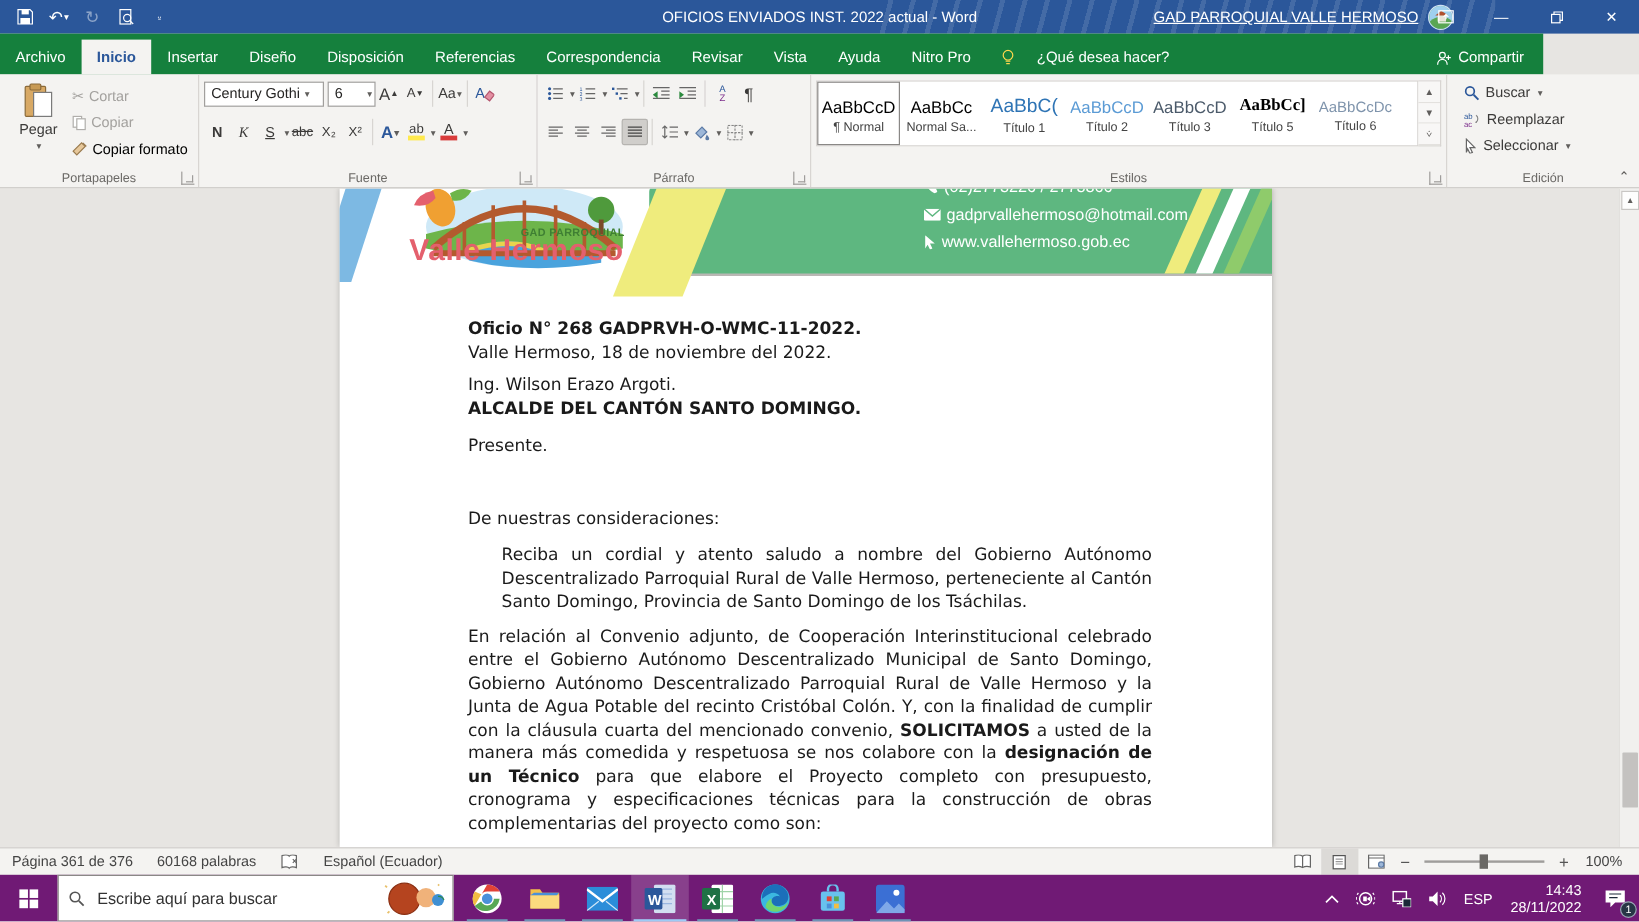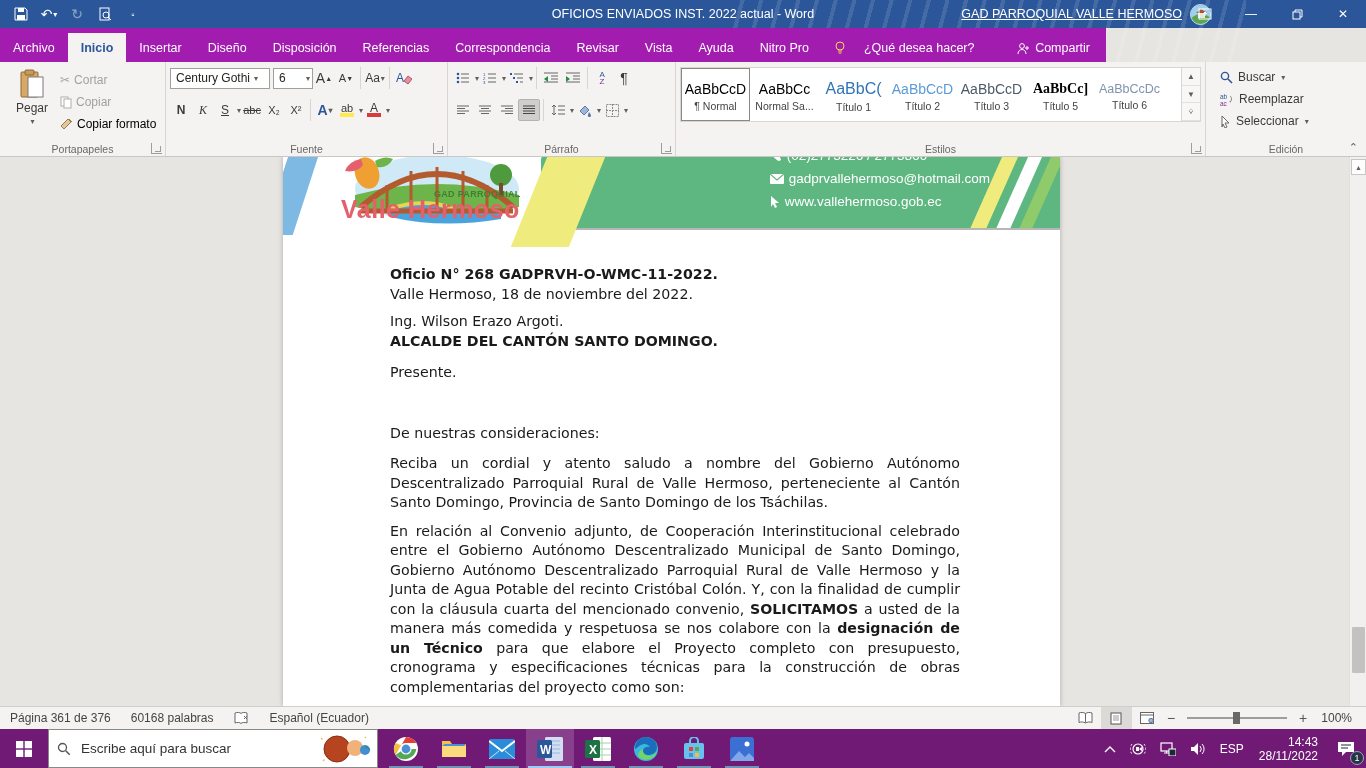--- a/index.html
+++ b/index.html
@@ -14,21 +14,21 @@
   .qat { display:flex; align-items:center; gap:2px; padding-left:8px; z-index:2; }
   .qat .qbtn { width:26px; height:24px; display:flex; align-items:center; justify-content:center; color:#fff; font-size:14px; }
   .qat .qbtn.dis { opacity:.45; }
   .title-center { position:absolute; left:0; right:0; top:0; height:28px; display:flex; align-items:center; justify-content:center; font-size:12.5px; pointer-events:none; }
   .account { position:absolute; right:155px; top:0; height:28px; display:flex; align-items:center; gap:8px; font-size:12.5px; z-index:2;text-decoration:underline; }
   .avatar { width:21px; height:21px; border-radius:50%; overflow:hidden; border:1px solid #cfe0f5; background:#7ec47e; }
   .winctl { position:absolute; right:0; top:0; height:28px; display:flex; z-index:3; }
   .winctl .wbtn { width:46px; height:28px; display:flex; align-items:center; justify-content:center; color:#fff; font-size:12px; }
 
   
-  .tabrow { position:absolute; left:0; top:28px; width:1106px; height:34px; background:#a21caf; display:flex; align-items:flex-end; color:#fff; }
+  .tabrow { position:absolute; left:0; top:28px; width:1286px; height:34px; background:#15803d; display:flex; align-items:flex-end; color:#fff; }
   .tab { padding:8px 13px 7px; font-size:12.5px; white-space:nowrap; }
   .tab.active { background:#f4f3f1; color:#2b579a; font-weight:bold; }
   .tellme { display:flex; align-items:center; gap:18px; padding:8px 12px 7px; font-size:12.5px; }
   .share { margin-left:auto; display:flex; align-items:center; gap:5px; padding:8px 16px 7px; font-size:12.5px; }
 
   
   .ribbon { position:absolute; left:0; top:62px; width:1366px; height:95px; background:#f4f3f1; border-bottom:1px solid #c9c6c3; display:flex; }
   .rgroup { position:relative; height:100%; border-right:1px solid #d8d5d2; padding:3px 4px 16px; }
   .glabel { position:absolute; bottom:1px; left:0; right:0; text-align:center; color:#6a6865; font-size:10.5px; }
   .launcher { position:absolute; bottom:2px; right:3px; width:11px; height:11px; border-left:1px solid #8a8886; border-bottom:1px solid #8a8886; opacity:.8; }
@@ -539,21 +539,21 @@
         <div class="brand-sub">GAD PARROQUIAL</div>
       </div>
 
       <div class="body-text">
         <p class="r b">Oficio N° 268 GADPRVH-O-WMC-11-2022.</p>
         <p class="r">Valle Hermoso, 18 de noviembre del 2022.</p>
         <p style="margin-top:8px; text-align:left;">Ing. Wilson Erazo Argoti.</p>
         <p class="b" style="text-align:left;">ALCALDE DEL CANTÓN SANTO DOMINGO.</p>
         <p style="text-align:left;margin-top:12px;">Presente.</p>
         <p style="margin-top:41px; text-align:left;">De nuestras consideraciones:</p>
-        <p style="margin-top:11px;">Reciba un cordial y atento saludo a nombre del Gobierno Autónomo Descentralizado Parroquial Rural de Valle Hermoso, perteneciente al Cantón Santo Domingo, Provincia de Santo Domingo de los Tsáchilas.</p>
+        <p style="margin-top:11px;margin-left:28px;">Reciba un cordial y atento saludo a nombre del Gobierno Autónomo Descentralizado Parroquial Rural de Valle Hermoso, perteneciente al Cantón Santo Domingo, Provincia de Santo Domingo de los Tsáchilas.</p>
         <p style="margin-top:9px;"><span>En relación al Convenio adjunto, de Cooperación Interinstitucional celebrado entre el Gobierno Autónomo Descentralizado Municipal de Santo Domingo, Gobierno Autónomo Descentralizado Parroquial Rural de Valle Hermoso y la Junta de Agua Potable del recinto Cristóbal Colón. Y, con la finalidad de cumplir con la cláusula cuarta del mencionado convenio, </span><span class="b">SOLICITAMOS</span><span> a usted de la manera más comedida y respetuosa se nos colabore con la </span><span class="b">designación de un Técnico</span><span> para que elabore el Proyecto completo con presupuesto, cronograma y especificaciones técnicas para la construcción de obras complementarias del proyecto como son:</span></p>
         <p class="bullet-item" style="margin-top:11px;">Construcción del cerramiento en el sitio donde se ha realizado la perforación del pozo profundo.</p>
       </div>
     </div>
 
     <div class="vscroll">
       <div class="up">▲</div>
       <div class="thumb"></div>
     </div>
   </div>

